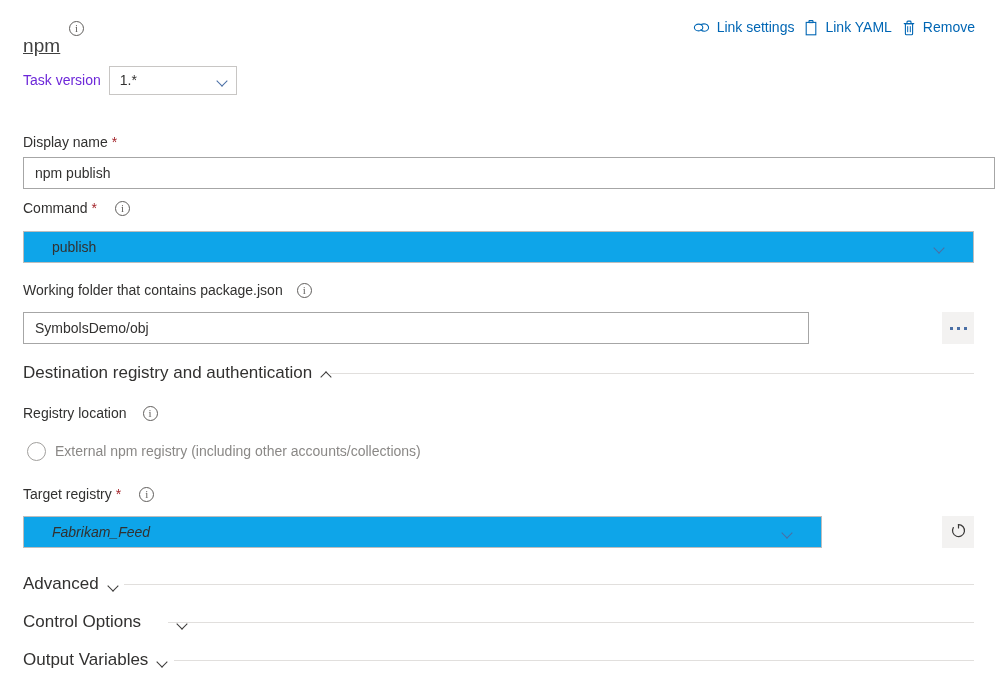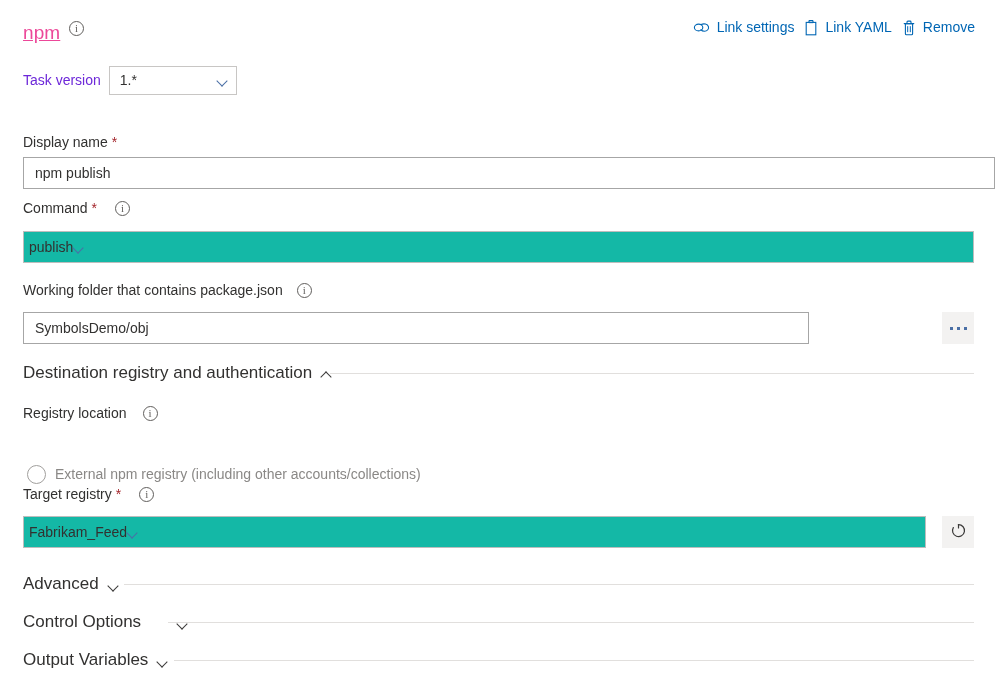--- a/index.html
+++ b/index.html
@@ -20,23 +20,23 @@
 
   
   .task-header {
     position: absolute;
     left: 0; top: 0;
     width: 995px;
     height: 56px;
   }
   .task-title {
     position: absolute;
-    left: 23px; top: 22px;
+    left: 23px; top: 35px;
     font-size: 19px;
-    color: #ec4899;
+    color: #404040;
     line-height: 22px;
     letter-spacing: .1px;
     text-decoration: underline;
   }
   .info-icon {
     display: inline-block;
     width: 15px; height: 15px;
     border: 1px solid #605e5c;
     border-radius: 50%;
     position: relative;
@@ -147,27 +147,28 @@
     padding: 0 11px;
     font-size: 14px;
     color: #323130;
     cursor: text;
     line-height: 19px;
   }
   .combo {
     position: absolute;
     height: 32px;
     border: 1px solid #bdbdbd;
-    background: #14b8a6;
-    display: flex;
-    align-items: center;
-    padding: 0 5px;
-    font-size: 14px;
-    color: #323130;
-    cursor: pointer;
+    background: #0ea5e9;
+    display: flex;
+    align-items: center;
+    padding: 0 28px;
+    font-size: 14px;
+    color: #323130;
+    cursor: pointer;
+    justify-content: space-between;
   }
   .combo .val { line-height: 19px; }
 
   .sq-button {
     position: absolute;
     width: 32px; height: 32px;
     background: #f3f2f1;
     display: flex;
     align-items: center;
     justify-content: center;
@@ -205,21 +206,20 @@
   
   .radio-row {
     position: absolute;
     display: flex;
     align-items: center;
   }
   .radio {
     display: flex;
     align-items: flex-end;
     cursor: pointer;
-    margin-top: 23px;
   }
   .radio .dot {
     width: 19px; height: 19px;
     border-radius: 50%;
     border: 1.3px solid #a19f9d;
     background: #fff;
     flex: none;
     position: relative;
   }
   .radio.on .dot {
@@ -359,21 +359,21 @@
   </div>
 </div>
 
 <div class="field-label" style="left:23px; top:485px;">
   <span>Target registry</span>
   <span class="req">*</span>
   <span class="label-info">
       <span class="info-icon"></span>
     </span>
 </div>
-<div class="combo" style="left:23px; top:516px; width:903px;">
+<div class="combo" style="left:23px; top:516px; width:799px;font-style:italic;">
   <span class="val">Fabrikam_Feed</span>
   <span class="chev"></span>
 </div>
 <div class="sq-button" style="left:942px; top:516px;">
   <span>
     <svg width="17" height="17" viewBox="0 0 17 17" fill="none">
       <path d="M8.5 2.6V6" stroke="#3b3a39" stroke-width="1.2" stroke-linecap="round"></path>
       <path d="M8.5 2.6a6 6 0 1 1-5.2 3" stroke="#3b3a39" stroke-width="1.2" fill="none" stroke-linecap="round"></path>
     </svg>
   </span>

